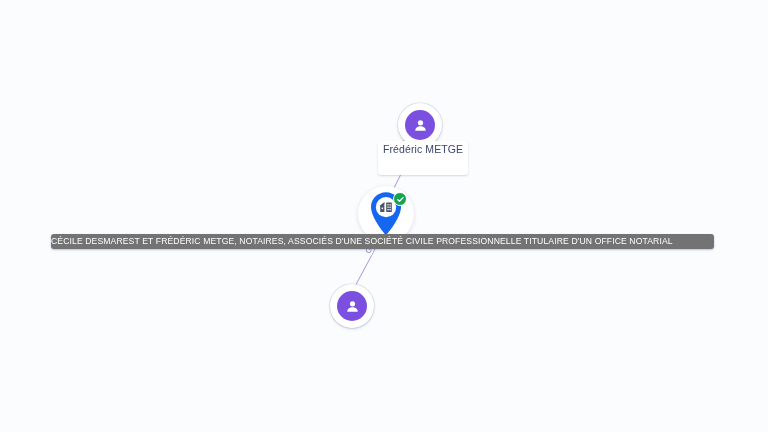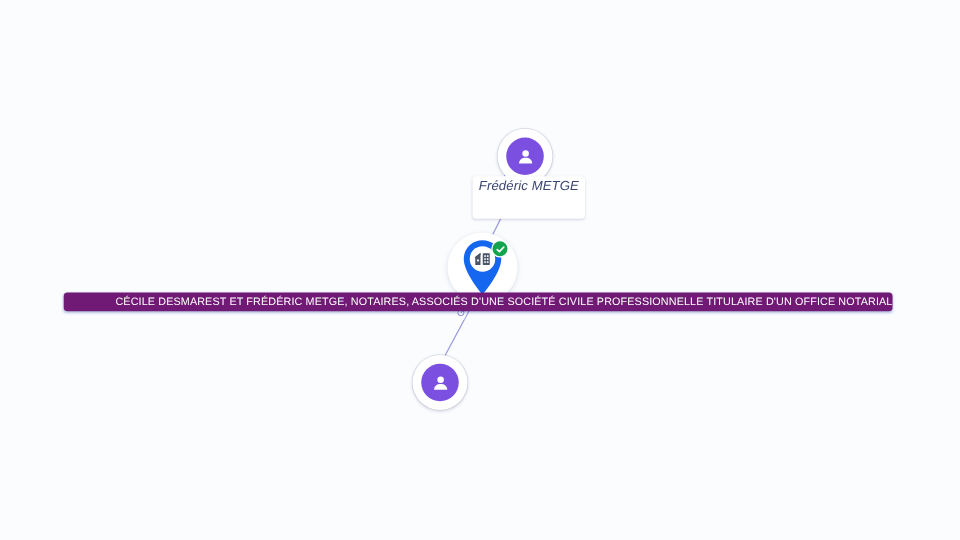--- a/index.html
+++ b/index.html
@@ -61,21 +61,20 @@
     position: absolute;
     background: #ffffff;
     color: #3a4570;
     font-size: 10.5px;
     line-height: 13px;
     letter-spacing: 0.1px;
     padding: 2px 5px 19px 5px;
     border-radius: 3px;
     white-space: nowrap;
     box-shadow: 0 1px 2px rgba(40,50,90,0.18);
-    font-style: italic;
   }
 
   
   #company-node {
     position: absolute;
     left: 358px;
     top: 186px;
     width: 56px;
     height: 56px;
   }
@@ -111,27 +110,27 @@
   }
   #company-check svg { display: block; }
 
   
   #company-label {
     position: absolute;
     left: 51px;
     top: 234px;
     width: 663px;
     height: 15px;
-    background: #701a75;
+    background: #737373;
     border-radius: 3px;
     color: #ffffff;
     font-size: 8.6px;
     line-height: 15px;
     letter-spacing: 0.12px;
-    text-align: right;
+    text-align: left;
     white-space: nowrap;
     overflow: hidden;
     box-shadow: 0 1px 2px rgba(20,60,160,0.30);
   }
 
   
   .edge-label {
     position: absolute;
     color: #7f7fd0;
     font-size: 7.5px;

